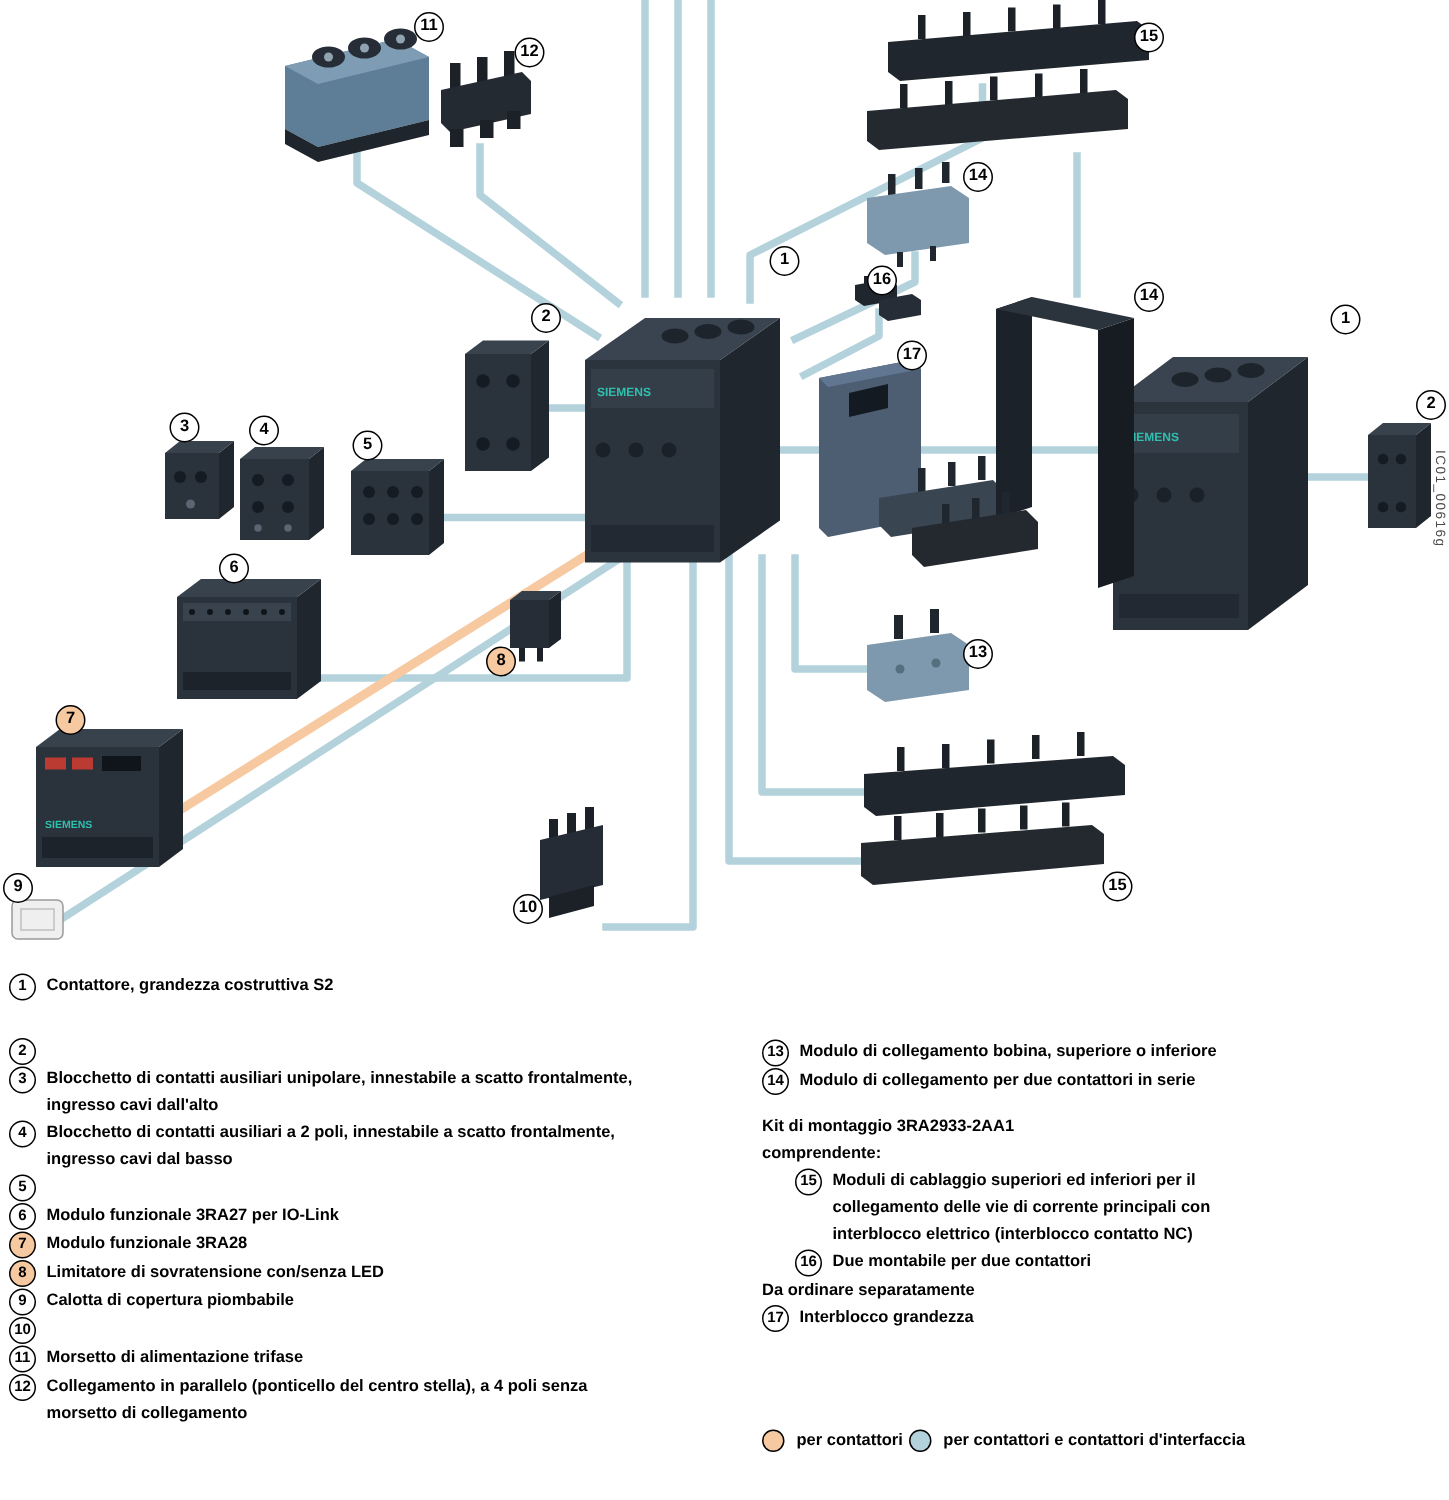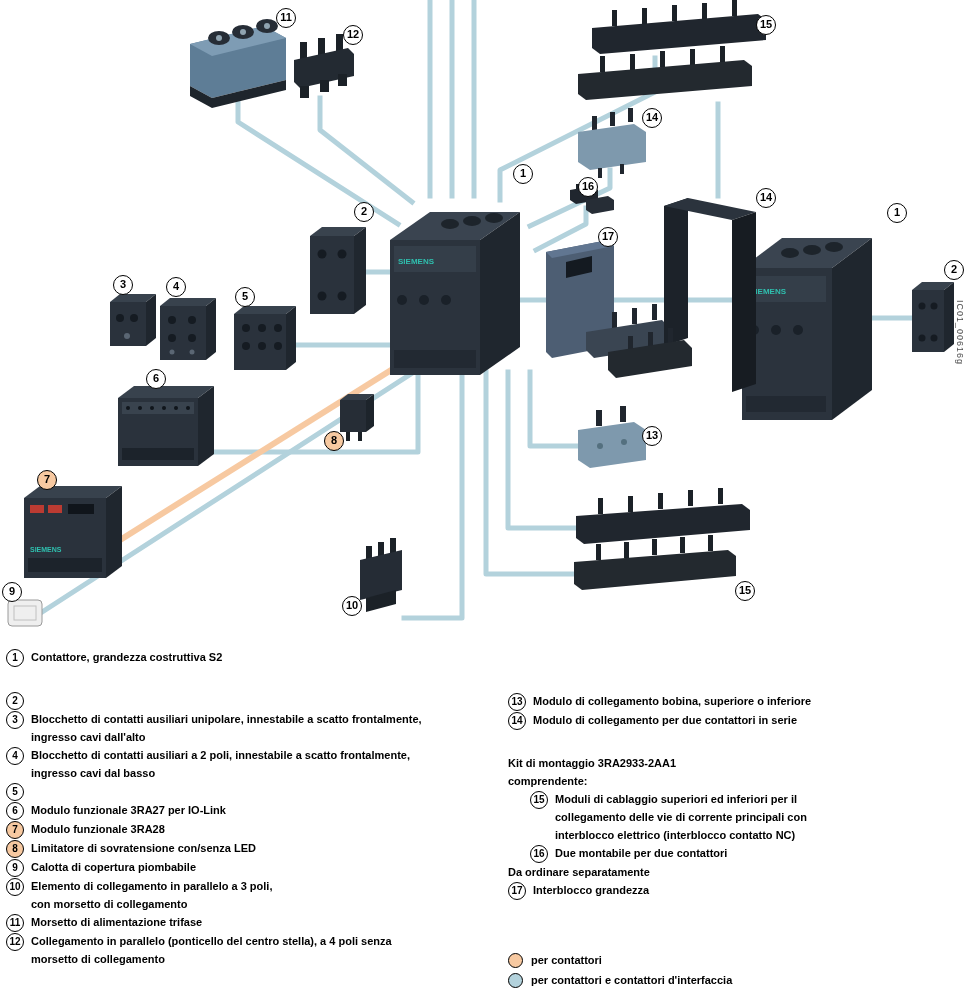--- a/index.html
+++ b/index.html
@@ -31,21 +31,21 @@
     font:bold 10px/15px "Liberation Sans",sans-serif;text-align:center;color:#000;
   }
   .leg-circle.peach{background:#f7c9a1;}
   .leg-text{
     font:bold 11px/18px "Liberation Sans",sans-serif;color:#000;
     white-space:pre-line;
   }
   .leg-row.header .leg-text{font-weight:bold;}
 
   
-  #color-key{position:absolute;left:508px;top:952px;display:flex;flex-direction:column;gap:4px;}
+  #color-key{position:absolute;left:508px;top:952px;display:flex;flex-direction:row;gap:4px;}
   .key-row{display:flex;gap:8px;align-items:center;}
   .key-dot{width:15px;height:15px;border-radius:50%;border:1.2px solid #000;box-sizing:border-box;}
   .key-label{font:bold 11px/16px "Liberation Sans",sans-serif;color:#000;}
 
   
   #watermark{
     position:absolute;right:1px;top:300px;
     writing-mode:vertical-rl;
     font:9px "Liberation Sans",sans-serif;color:#4a4a4a;letter-spacing:1px;
   }
@@ -370,43 +370,41 @@
       <div class="leg-row">
         <span class="leg-circle peach">8</span>
         <span class="leg-text">Limitatore di sovratensione con/senza LED</span>
       </div>
       <div class="leg-row">
         <span class="leg-circle">9</span>
         <span class="leg-text">Calotta di copertura piombabile</span>
       </div>
       <div class="leg-row">
         <span class="leg-circle">10</span>
-        <span class="leg-text">Elemento di collegamento in parallelo a 3 poli,
-con morsetto di collegamento</span>
       </div>
       <div class="leg-row">
         <span class="leg-circle">11</span>
         <span class="leg-text">Morsetto di alimentazione trifase</span>
       </div>
       <div class="leg-row">
         <span class="leg-circle">12</span>
         <span class="leg-text">Collegamento in parallelo (ponticello del centro stella), a 4 poli senza
 morsetto di collegamento</span>
       </div>
     </div>
   <div id="legend-right" class="leg-col">
       <div class="leg-row">
         <span class="leg-circle">13</span>
         <span class="leg-text">Modulo di collegamento bobina, superiore o inferiore</span>
       </div>
       <div class="leg-row">
         <span class="leg-circle">14</span>
         <span class="leg-text">Modulo di collegamento per due contattori in serie</span>
       </div>
-      <div class="leg-row header" style="margin-top: 24px;">
+      <div class="leg-row header" style="margin-top: 12px;">
         <span class="leg-text">Kit di montaggio 3RA2933-2AA1
 comprendente:</span>
       </div>
       <div class="leg-row indent">
         <span class="leg-circle">15</span>
         <span class="leg-text">Moduli di cablaggio superiori ed inferiori per il
 collegamento delle vie di corrente principali con
 interblocco elettrico (interblocco contatto NC)</span>
       </div>
       <div class="leg-row indent">

